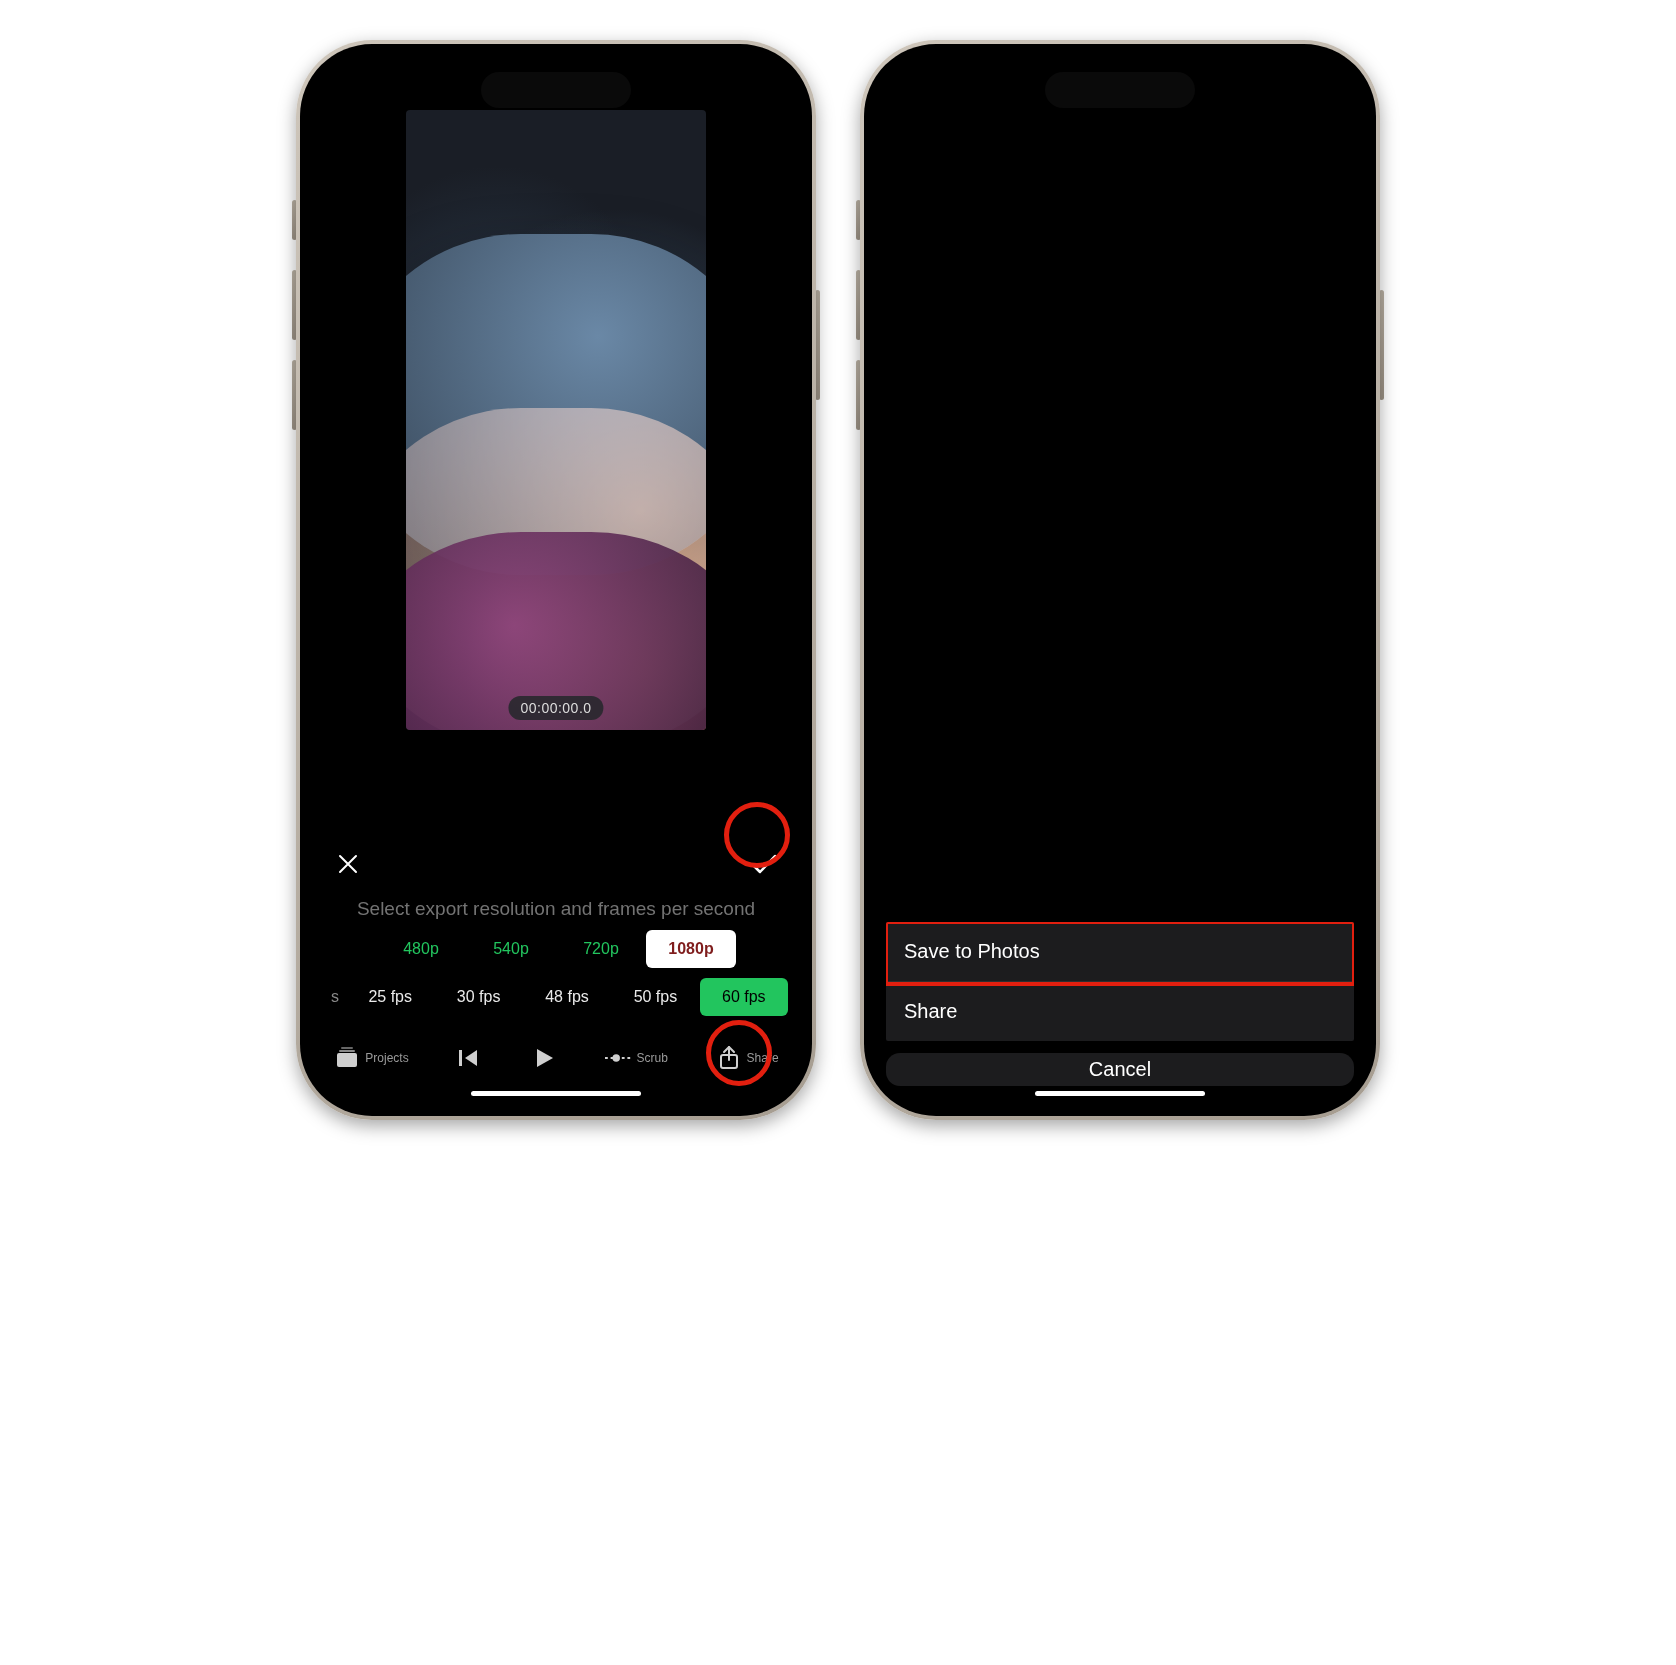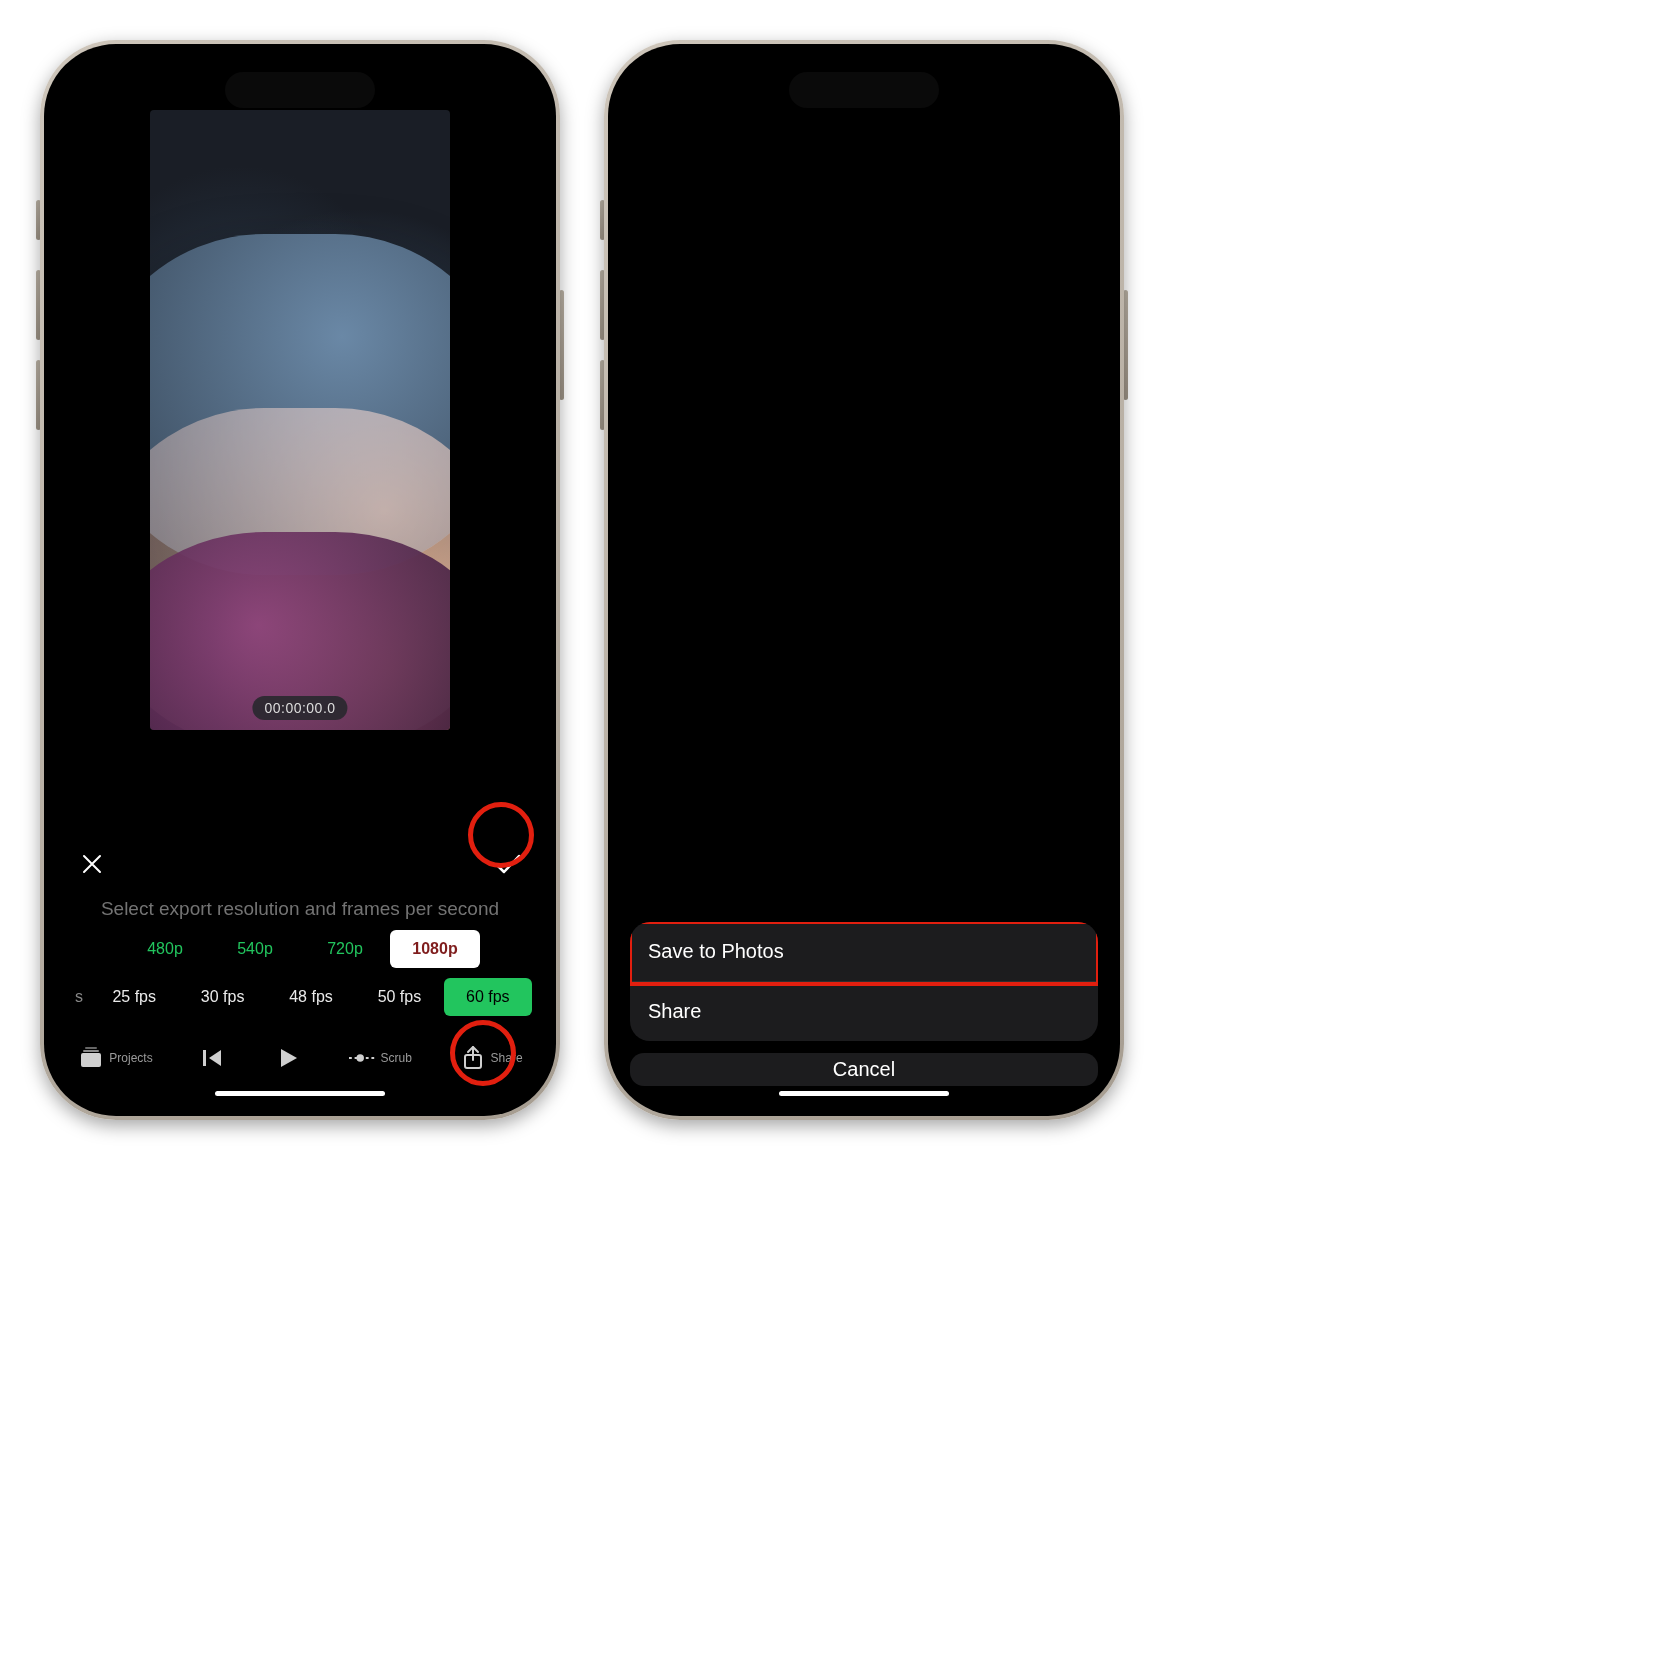--- a/index.html
+++ b/index.html
@@ -1,16 +1,16 @@
 <!DOCTYPE html>
 <html><head>
 <meta charset="utf-8">
 <style>
 html,body{margin:0;padding:0;background:#fff;font-family:-apple-system,Helvetica,Arial,sans-serif}
-.stage{display:flex;gap:44px;justify-content:flex-start;padding:40px;flex-wrap:wrap}
+.stage{display:flex;gap:44px;justify-content:center;padding:40px;flex-wrap:wrap}
 .phone{position:relative;width:520px;height:1080px}
 .bezel{position:absolute;inset:0;border-radius:76px;background:linear-gradient(145deg,#cec6bb,#a69d91);box-shadow:0 6px 18px rgba(0,0,0,.35)}
 .inset{position:absolute;inset:4px;border-radius:72px;background:#000}
 .screen{position:absolute;inset:14px;border-radius:62px;overflow:hidden;background:#000;color:#fff}
 .island{position:absolute;top:18px;left:50%;transform:translateX(-50%);width:150px;height:36px;background:#0a0a0a;border-radius:22px;z-index:50}
 .sidebtn{position:absolute;background:linear-gradient(180deg,#b9b0a3,#9c9285);border-radius:3px}
 .vol1{left:-4px;top:230px;width:5px;height:70px}
 .vol2{left:-4px;top:320px;width:5px;height:70px}
 .mute{left:-4px;top:160px;width:5px;height:40px}
 .pwr{right:-4px;top:250px;width:5px;height:110px}
@@ -47,21 +47,21 @@
 .toolbar{position:absolute;left:0;right:0;bottom:18px;height:60px;display:flex;align-items:center;justify-content:space-around;color:#9a9a9a}
 .titem{display:flex;flex-direction:row;align-items:center;gap:4px;font-size:12px;cursor:pointer}
 .titem .ic{width:28px;height:22px;display:flex;align-items:center;justify-content:center;color:#cfcfcf}
 
 .ring{position:absolute;border:5px solid #e21f0f;border-radius:50%;width:56px;height:56px;z-index:60;pointer-events:none}
 .ring1{right:12px;top:748px}
 .ring2{right:30px;bottom:20px}
 
 
 .sheet{position:absolute;left:12px;right:12px;bottom:20px}
-.grp{background:#1c1c1e;border-radius:20px;overflow:hidden;margin-bottom:12px}
+.grp{background:#1c1c1e;border-radius:2px;overflow:hidden;margin-bottom:12px}
 .row{padding:18px 18px;font-size:20px;color:#fff;cursor:pointer}
 .row+.row{border-top:1px solid #2e2e30}
 .cancel{background:#1c1c1e;border-radius:14px;text-align:center;padding:5px;font-size:20px;color:#fff;cursor:pointer}
 .hl{position:absolute;border:4px solid #e21f0f;border-radius:2px;pointer-events:none;z-index:60}
 
 svg{display:block}
 </style>
 </head>
 <body>
 

